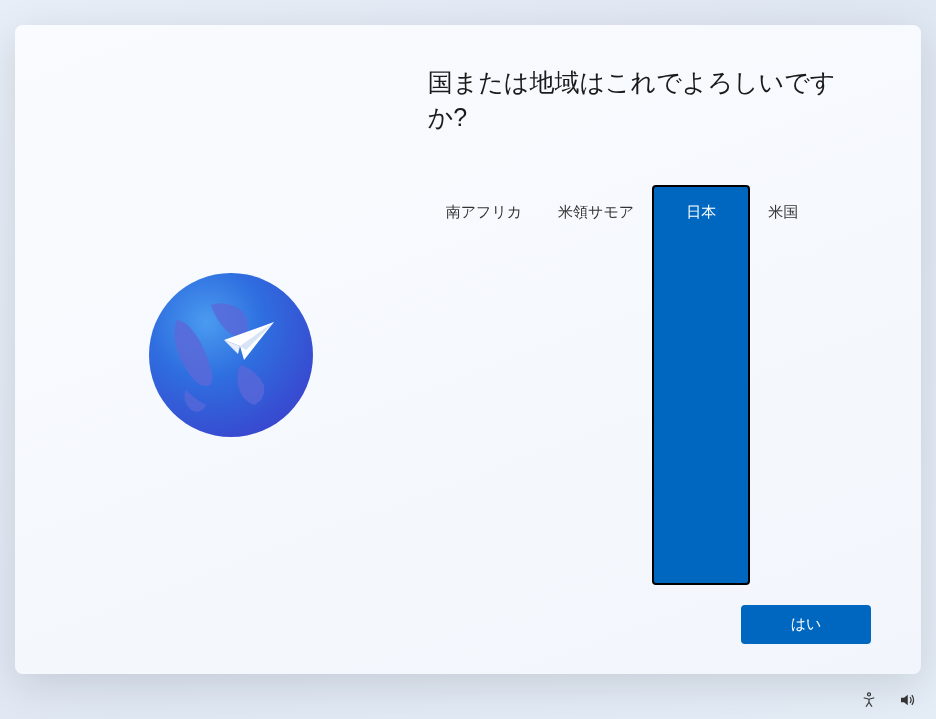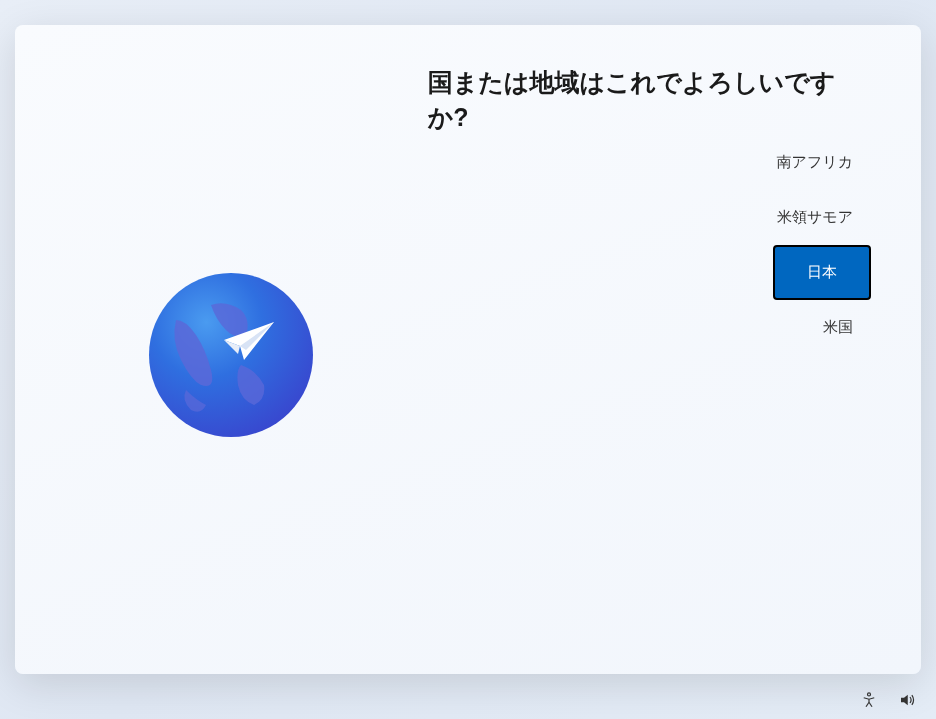--- a/index.html
+++ b/index.html
@@ -40,30 +40,30 @@
       position: relative;
     }
     .right-panel {
       flex: 1;
       display: flex;
       flex-direction: column;
       padding-top: 0;
     }
     .heading {
       font-size: 25px;
-      font-weight: 700;
+      font-weight: 400;
       color: #1a1a1a;
       line-height: 1.4;
+      margin-bottom: 50px;
       margin-top: 0;
     }
     .region-list {
       flex: 1;
       display: flex;
-      flex-direction: column;
-      align-items: flex-end;
+      flex-direction: row;
     }
     .region-item {
       padding: 18px 18px;
       font-size: 15px;
       color: #333;
       cursor: pointer;
       border-radius: 3px;
     }
     .region-item.selected {
       background: #0067c0;
@@ -133,20 +133,23 @@
     </div>
   </div>
   <div class="right-panel">
     <h1 class="heading">国または地域はこれでよろしいですか?</h1>
     <div class="region-list">
       <div class="region-item">南アフリカ</div>
       <div class="region-item">米領サモア</div>
       <div class="region-item selected">日本</div>
       <div class="region-item">米国</div>
     </div>
+    <div class="button-row">
+      <button class="confirm-button">はい</button>
+    </div>
   </div>
 </div>
 
 <div class="taskbar-icons">
   <span class="taskbar-icon">
     <svg viewBox="0 0 24 24" width="18" height="18" fill="none" stroke="#333" stroke-width="1.6">
       <circle cx="12" cy="4.5" r="2"></circle>
       <path d="M5 9 L12 11 L19 9"></path>
       <path d="M12 11 L12 15"></path>
       <path d="M12 15 L8 21"></path>

